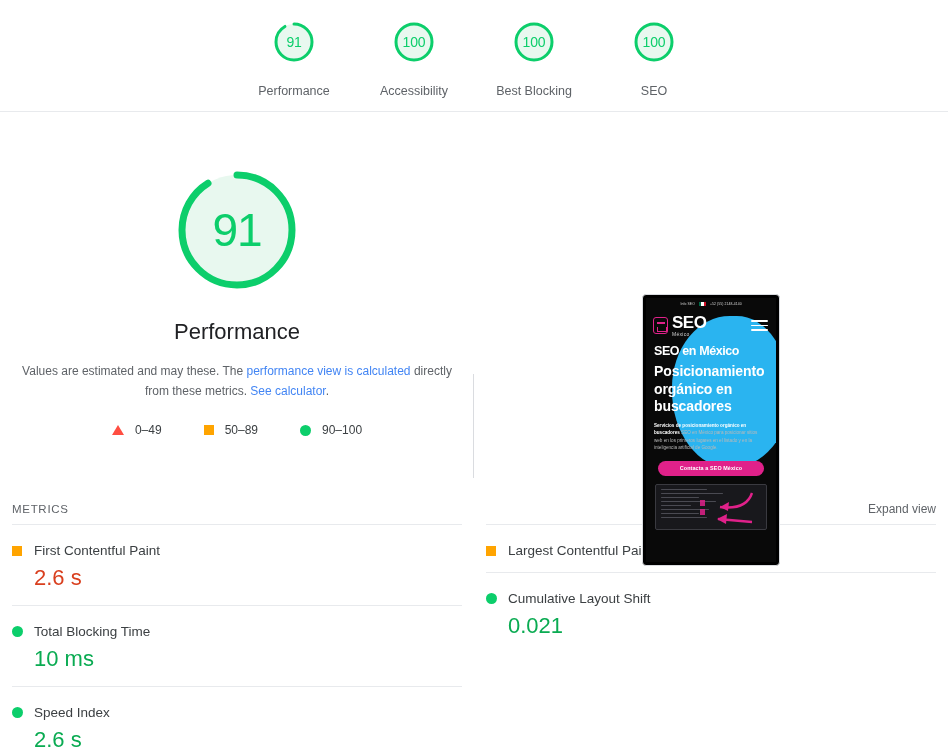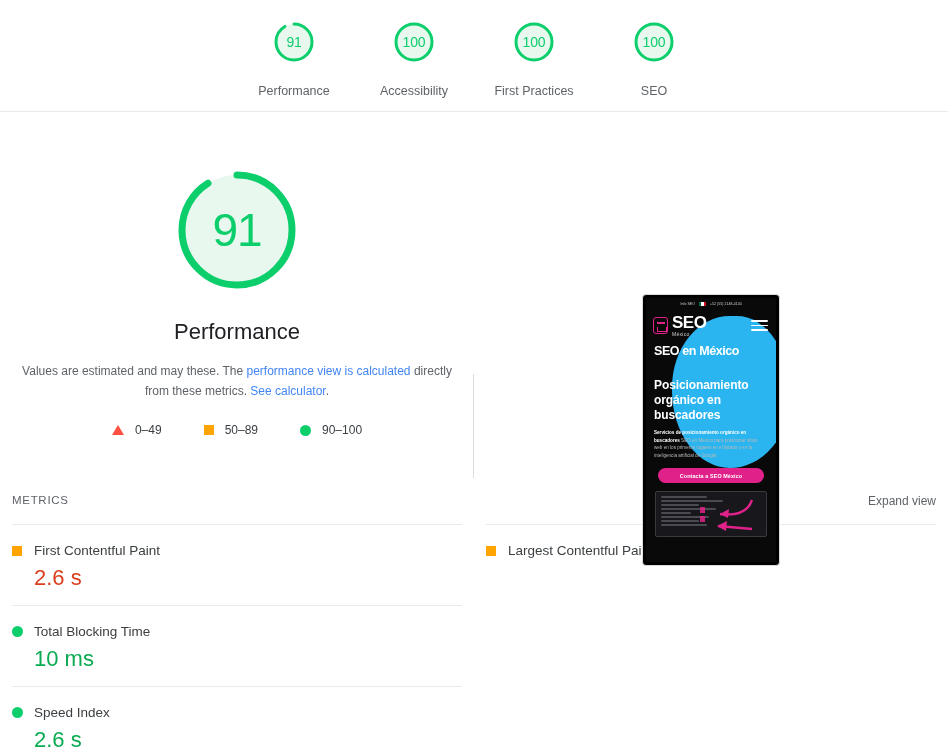--- a/index.html
+++ b/index.html
@@ -203,22 +203,22 @@
   }
   .ph-burger span {
     display: block; height: 1.6px; background: #fff; margin-bottom: 3px; border-radius: 1px;
   }
   .ph-body { position: relative; padding: 6px 8px 0 8px; }
   .ph-h1 {
     font-size: 12.5px; font-weight: 700; color: #fff; letter-spacing: -0.4px;
     line-height: 1.05;
   }
   .ph-h2 {
-    margin-top: 20px;
-    font-size: 12px; font-weight: 700; color: #fff; line-height: 1.26;
+    margin-top: 5px;
+    font-size: 14px; font-weight: 700; color: #fff; line-height: 1.26;
     letter-spacing: -0.1px;
   }
   .ph-p {
     margin-top: 6px;
     font-size: 4.6px; color: #b9b9b9; line-height: 1.62; width: 106px;
   }
   .ph-p b { color: #fff; }
   .ph-cta {
     position: relative;
     margin: 9px auto 0 auto;
@@ -246,21 +246,21 @@
   .ph-shot .r.s5 { width: 30%; } .ph-shot .r.s6 { width: 48%; }
   .ph-chip {
     position: absolute; width: 5px; height: 6px; background: #e0218a; opacity: .85;
   }
   .ph-arrow { position: absolute; }
 
   
   .metrics-header {
     height: 30px;
     padding: 0 12px;
-    display: flex; align-items: flex-start; justify-content: space-between;
+    display: flex; align-items: center; justify-content: space-between;
   }
   .metrics-title {
     font-size: 11.5px; color: #5f6368; letter-spacing: .7px;
   }
   .expand-view {
     font-size: 12px; color: #5f6368; cursor: pointer;
   }
   .metrics-grid {
     display: flex;
     padding: 0 12px;
@@ -316,21 +316,21 @@
   </div>
 
   <div class="score-cell">
     <div class="mini-gauge">
       <svg viewBox="0 0 48 48">
         <circle cx="24" cy="24" r="18" fill="#e8f8ef" stroke="none"></circle>
         <circle cx="24" cy="24" r="18" fill="none" stroke="#0cce6b" stroke-width="3" stroke-linecap="round" stroke-dasharray="113.1" stroke-dashoffset="0"></circle>
       </svg>
       <div class="num">100</div>
     </div>
-    <div class="cat-label">First Practices</div>
+    <div class="cat-label">Best Blocking</div>
   </div>
 
   <div class="score-cell">
     <div class="mini-gauge">
       <svg viewBox="0 0 48 48">
         <circle cx="24" cy="24" r="18" fill="#e8f8ef" stroke="none"></circle>
         <circle cx="24" cy="24" r="18" fill="none" stroke="#0cce6b" stroke-width="3" stroke-linecap="round" stroke-dasharray="113.1" stroke-dashoffset="0"></circle>
       </svg>
       <div class="num">100</div>
     </div>
@@ -476,16 +476,23 @@
 
   <div class="metrics-col right">
 
     <div class="metric-row">
       <div class="metric-head">
         <span class="metric-swatch-sq"></span>
         <span class="metric-label">Largest Contentful Paint</span>
       </div>
     </div>
 
+    <div class="metric-row">
+      <div class="metric-head">
+        <span class="metric-swatch-cir"></span>
+        <span class="metric-label">Cumulative Layout Shift</span>
+      </div>
+      <div class="metric-value good">0.021</div>
+    </div>
 
   </div>
 
 </div>
 
 </body></html>

